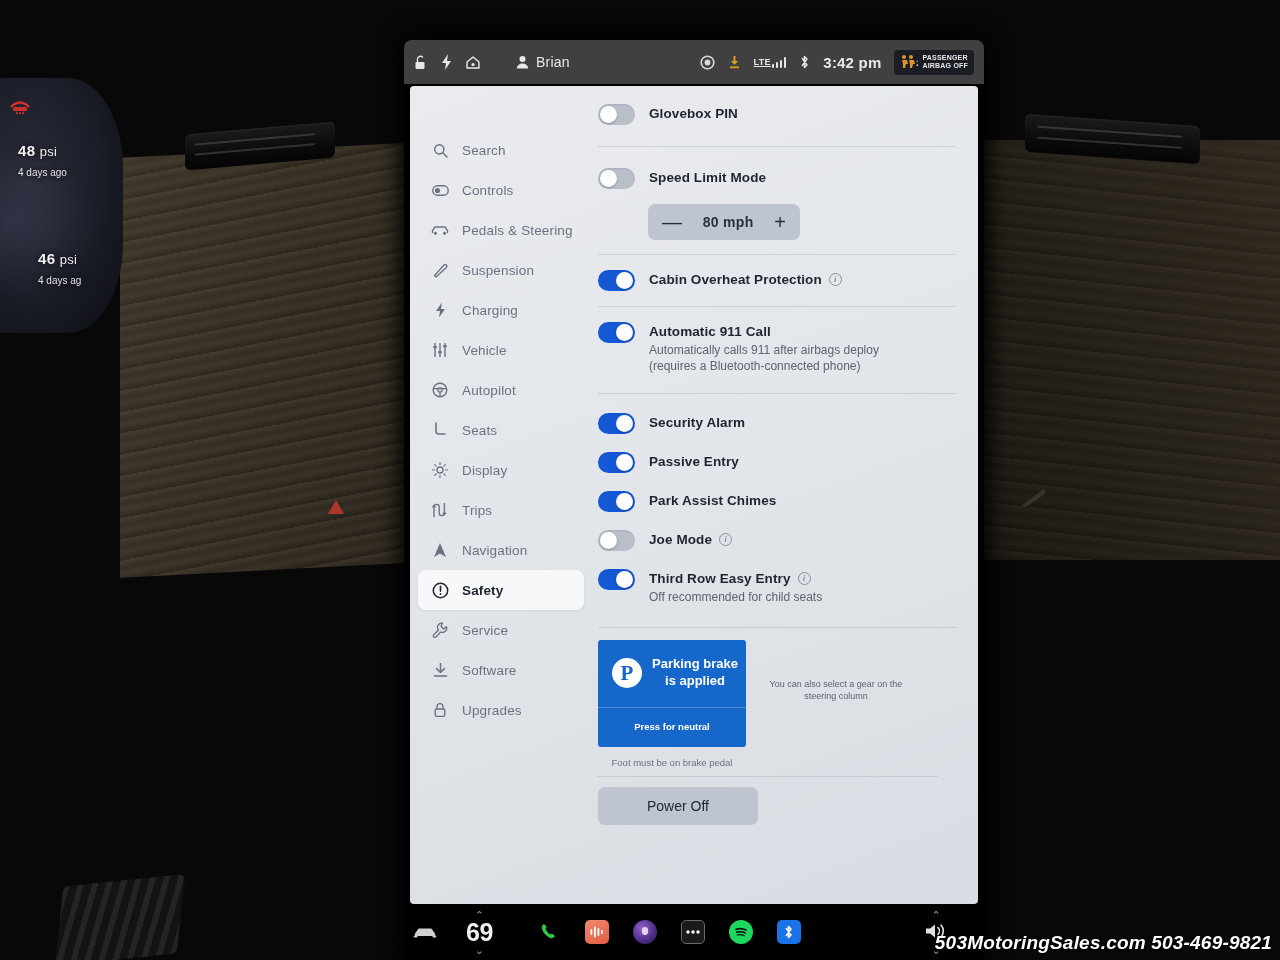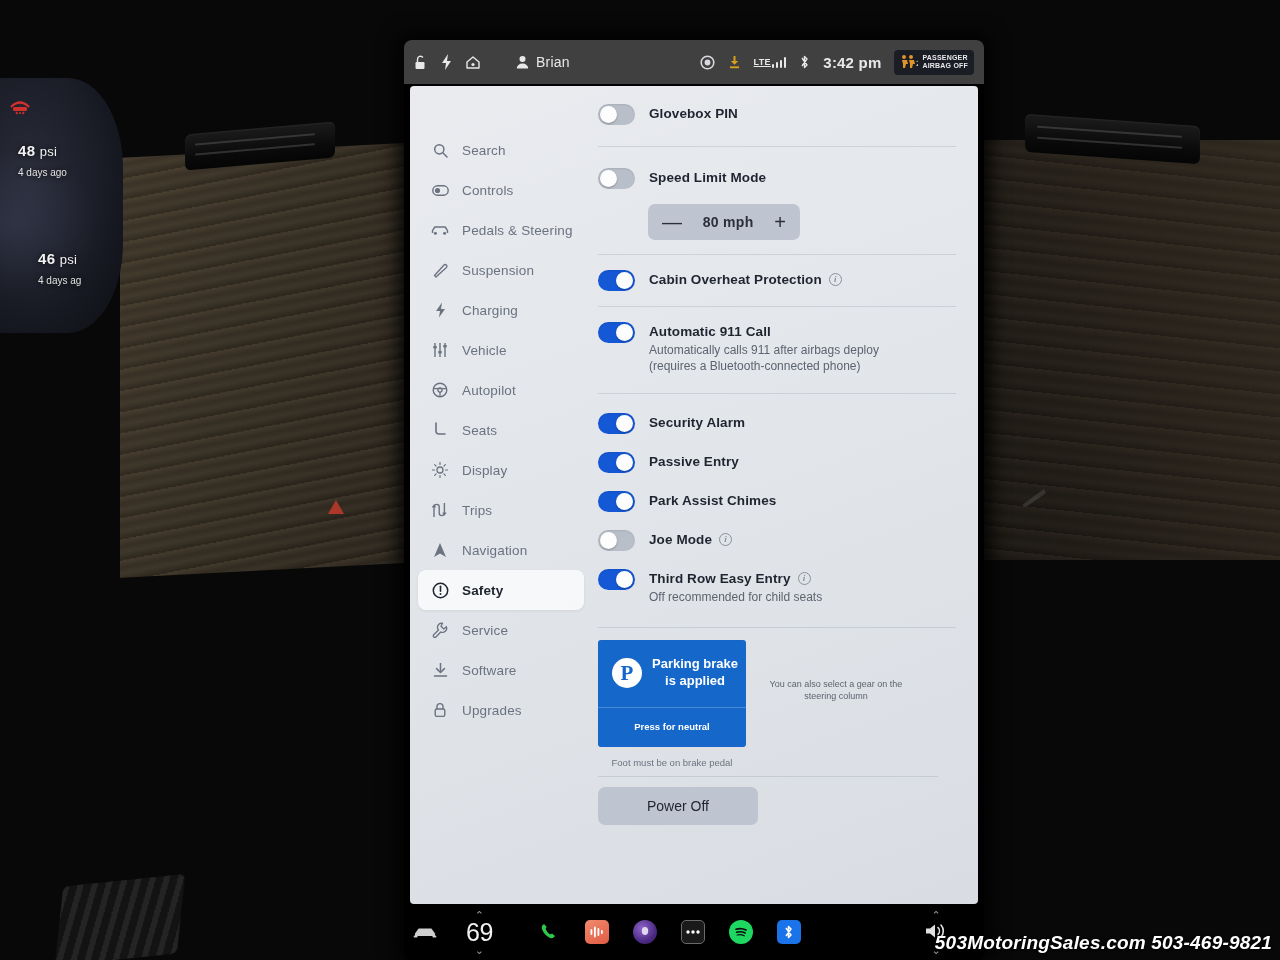--- a/index.html
+++ b/index.html
@@ -283,21 +283,21 @@
     position: absolute; left: 0; bottom: 0;
     width: 580px; height: 56px;
     background: #000;
     display: flex; align-items: center;
   }
   .dock-temp {
     display: flex; flex-direction: column; align-items: center;
     color: #f0f0f0; line-height: 1;
   }
   .dock-temp .chev { font-size: 11px; color: #9a9a9a; height: 10px; }
-  .dock-temp .deg { font-size: 25px; font-weight: 400; letter-spacing: -0.5px; }
+  .dock-temp .deg { font-size: 25px; font-weight: 700; letter-spacing: -0.5px; }
   .dock-app {
     width: 24px; height: 24px; border-radius: 5px;
     display: flex; align-items: center; justify-content: center;
   }
 
   #watermark {
     position: absolute; right: 8px; bottom: 6px;
     color: #fff; font-size: 19px; font-weight: bold; font-style: italic;
     letter-spacing: 0.2px;
     text-shadow: 0 1px 3px rgba(0,0,0,0.9);

